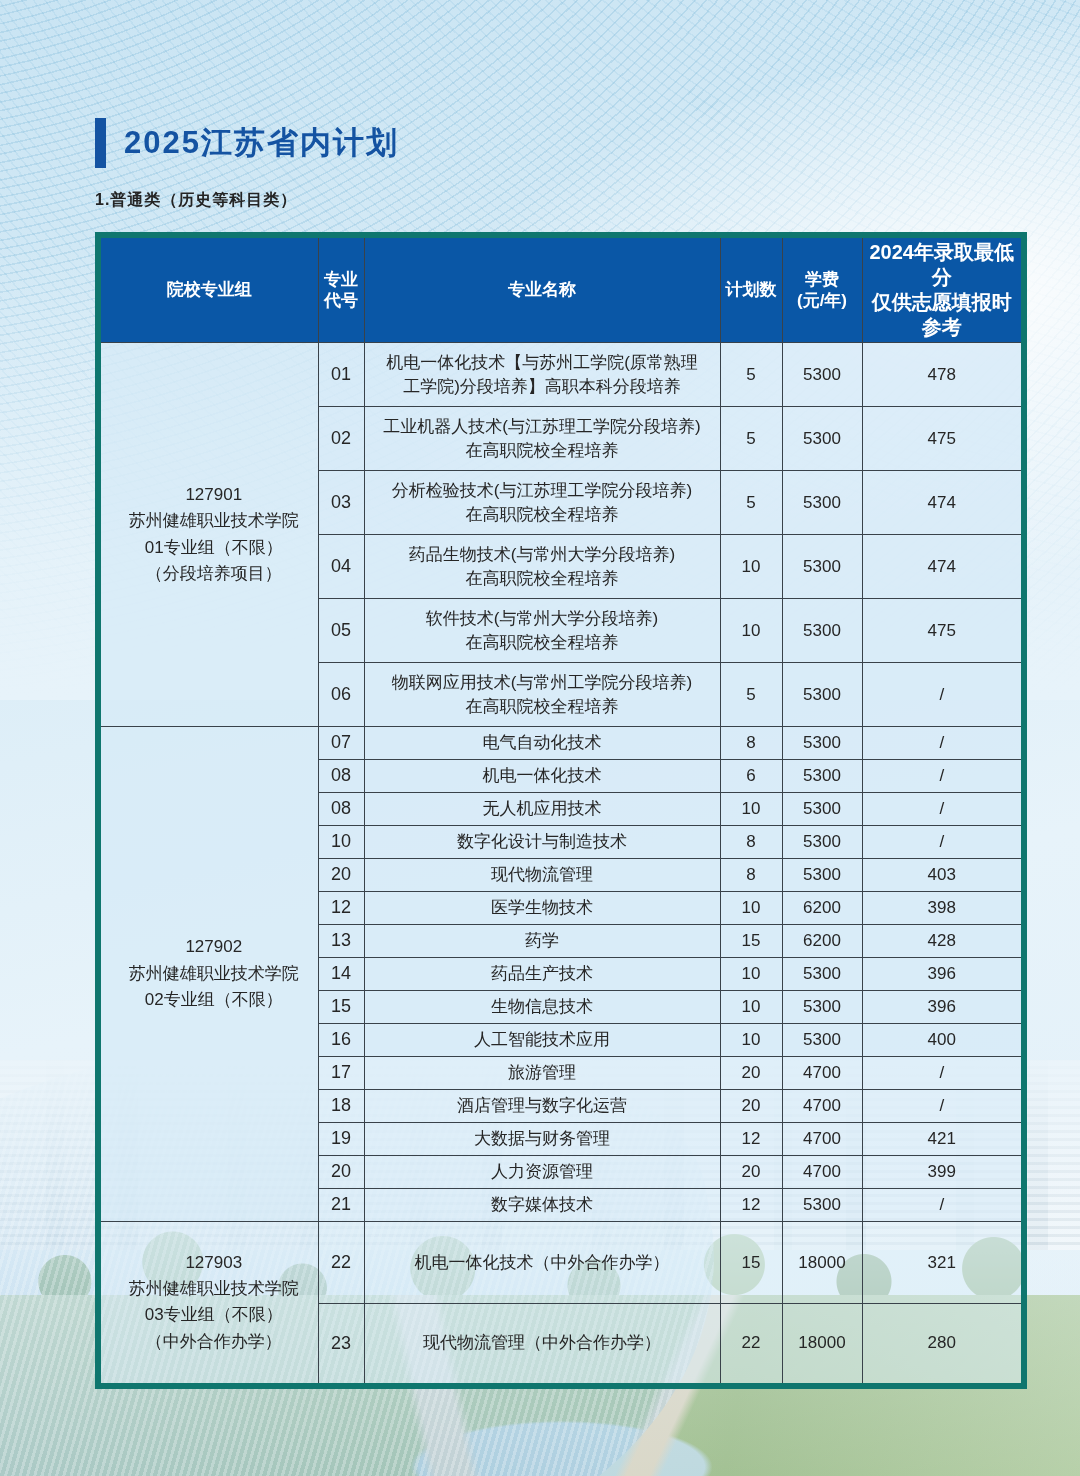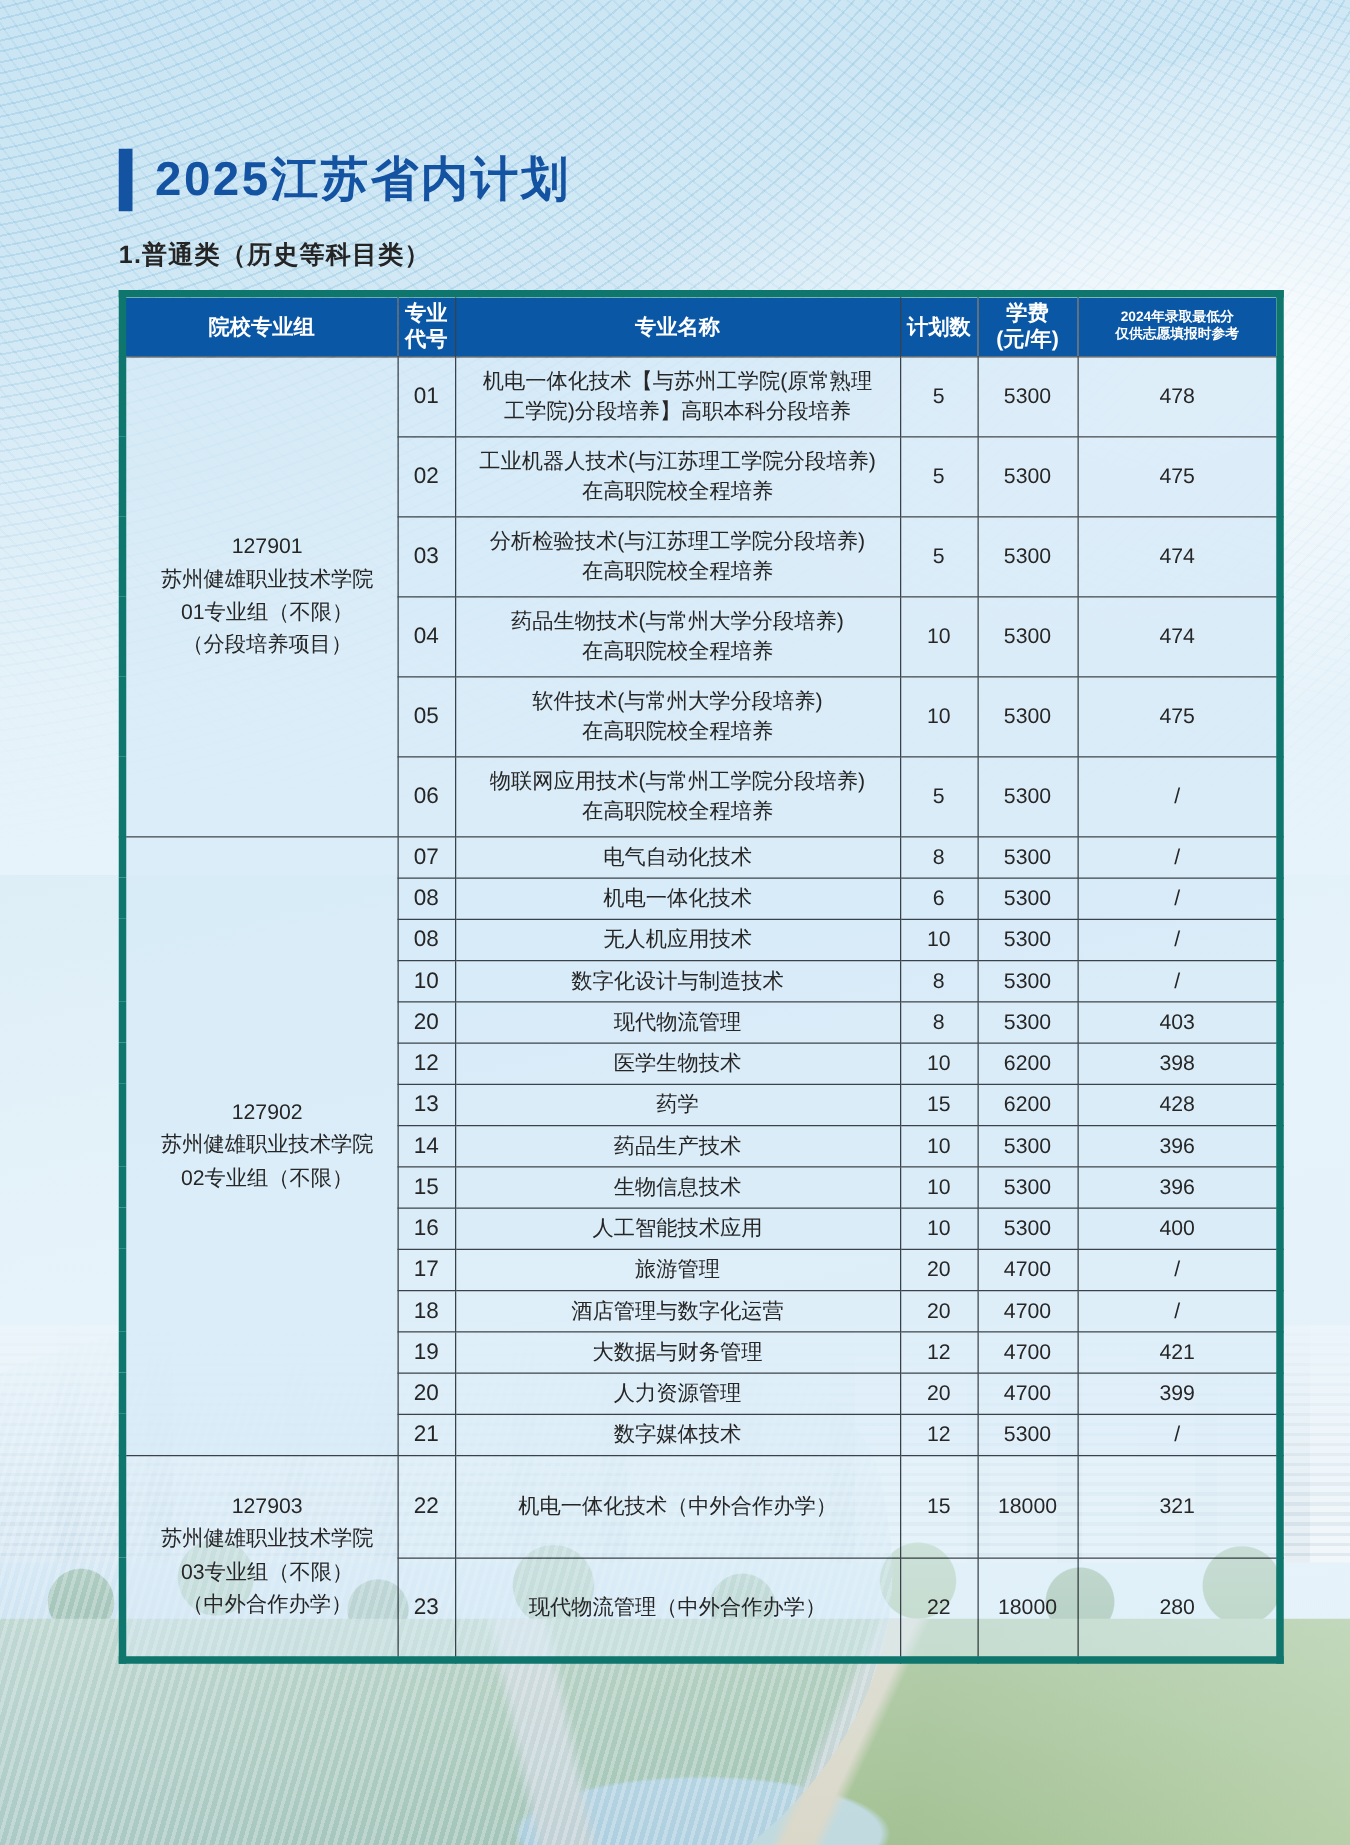--- a/index.html
+++ b/index.html
@@ -64,38 +64,38 @@
     transform:rotate(-9deg);
   }
   .campus-fade{
     position:absolute; inset:0;
     background:linear-gradient(180deg, rgba(234,244,250,.96) 0%, rgba(234,244,250,.72) 22%, rgba(234,244,250,.42) 55%, rgba(234,244,250,.22) 100%);
   }
 
   
   .title-wrap{ position:absolute; top:118px; left:95px; display:flex; align-items:center; }
   .title-bar{ width:11px; height:50px; background:#1453a2; margin-right:18px; }
-  .page-title{ font-size:38px; font-weight:bold; color:#1453a2; letter-spacing:2px; }
-  .subtitle{ position:absolute; top:190px; left:95px; font-size:20px; font-weight:bold; color:#242424; letter-spacing:1px; }
+  .page-title{ font-size:31px; font-weight:bold; color:#1453a2; letter-spacing:2px; }
+  .subtitle{ position:absolute; top:190px; left:95px; font-size:16px; font-weight:bold; color:#242424; letter-spacing:1px; }
 
   
   table.plan{
     position:absolute; top:232px; left:95px; width:926px;
     border-collapse:collapse; table-layout:fixed;
     border:6px solid #0f766e;
   }
   .plan th, .plan td{
     border:1px solid #39424a; text-align:center; vertical-align:middle;
     white-space:pre-line; overflow:hidden;
   }
   .plan th{
     background:#0a57a6; color:#ffffff; font-weight:bold;
     font-size:17px; line-height:1.25; height:46px; padding:2px 1px;
   }
-  .plan th.h-score{ font-size:11px; }
+  .plan th.h-score{ font-size:20px; }
   .plan td{
     background:rgba(214,234,247,.80); color:#262626;
     font-size:17px; line-height:1.4; padding:1px 3px;
   }
   .plan td.code{ font-size:18px; }
   .plan td.group-cell{ line-height:1.55; background:rgba(214,234,247,.72);padding-left:12px; }
   tr.r-seg td{ height:64px; }
   tr.r-std td{ height:33px; }
   tr.r-coop td{ height:82px; background:rgba(220,238,249,.48); }
   tr.r-coop td.group-cell{ background:rgba(220,238,249,.45); }

